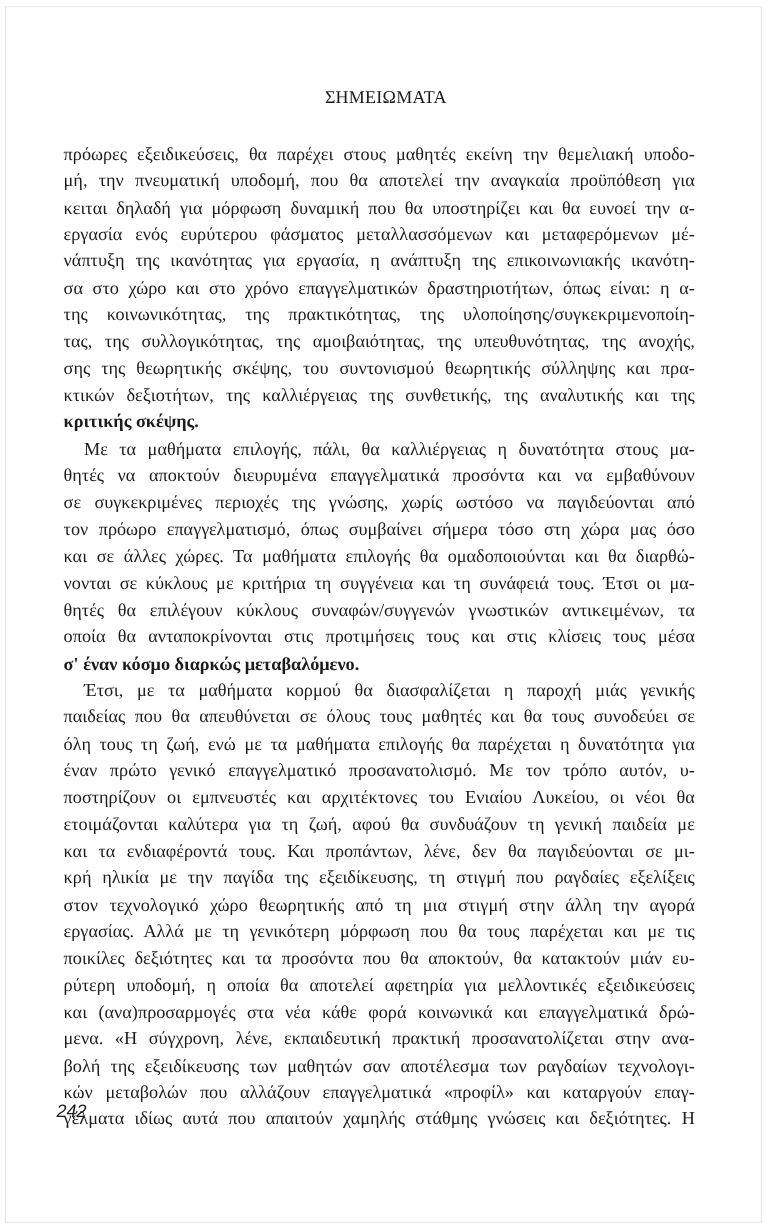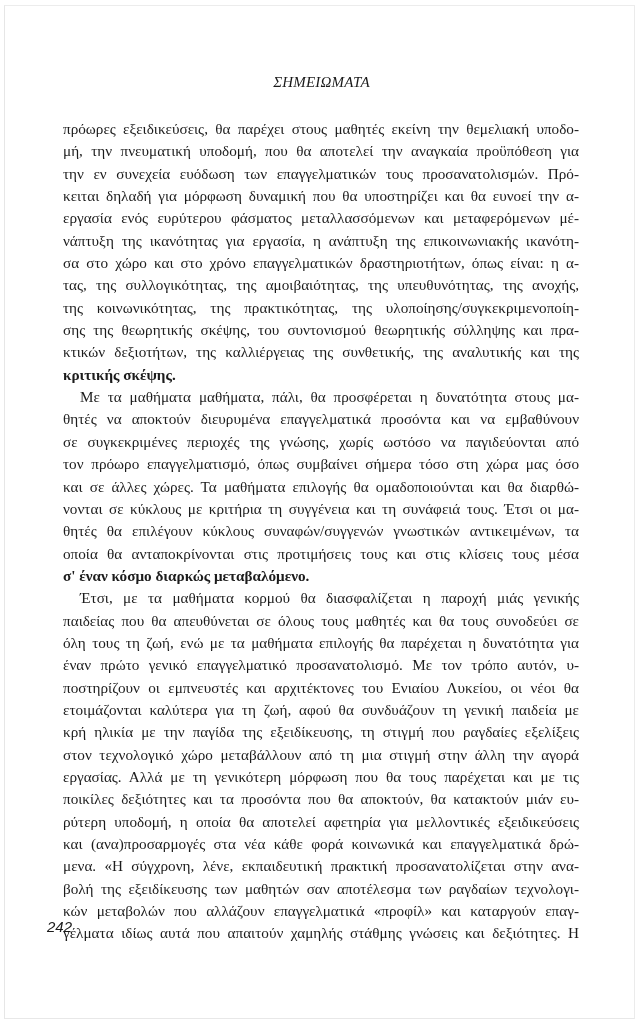--- a/index.html
+++ b/index.html
@@ -26,21 +26,20 @@
       border-bottom: 1px solid #e8e8e8;
       box-sizing: border-box;
     }
     .running-head {
       position: absolute;
       left: 0;
       width: 643px;
       top: 74px;
       text-align: center;
       font-family: "Liberation Serif", "DejaVu Serif", serif;
-      font-style: italic;
       font-size: 15px;
       letter-spacing: 0.2px;
       color: #1a1a1a;
     }
     .body-text {
       position: absolute;
       left: 53px;
       top: 118px;
       width: 526px;
       font-family: "Liberation Serif", "DejaVu Serif", serif;
@@ -48,21 +47,20 @@
       line-height: 22.35px;
       color: #1c1c1c;
     }
     .line {
       display: block;
       white-space: nowrap;
       text-align: justify;
       text-align-last: justify;
       height: 22.35px;
       overflow: visible;
-      margin-left: 10px;
     }
     .line.last {
       text-align-last: left;
       font-weight: bold;
     }
     .line.indent {
       padding-left: 17px;
     }
     .folio {
       position: absolute;
@@ -79,53 +77,53 @@
 
 <div class="page"></div>
 
 <div class="running-head">ΣΗΜΕΙΩΜΑΤΑ</div>
 
 <div class="body-text">
 
   <div>
     <span class="line">πρόωρες εξειδικεύσεις, θα παρέχει στους μαθητές εκείνη την θεμελιακή υποδο-</span>
     <span class="line">μή, την πνευματική υποδομή, που θα αποτελεί την αναγκαία προϋπόθεση για</span>
-    <span class="line">την εν συνεχεία ευόδωση των επαγγελματικών τους προσανατολισμών. Πρό-</span>
     <span class="line">κειται δηλαδή για μόρφωση δυναμική που θα υποστηρίζει και θα ευνοεί την α-</span>
     <span class="line">εργασία ενός ευρύτερου φάσματος μεταλλασσόμενων και μεταφερόμενων μέ-</span>
     <span class="line">νάπτυξη της ικανότητας για εργασία, η ανάπτυξη της επικοινωνιακής ικανότη-</span>
     <span class="line">σα στο χώρο και στο χρόνο επαγγελματικών δραστηριοτήτων, όπως είναι: η α-</span>
+    <span class="line">της κοινωνικότητας, της πρακτικότητας, της υλοποίησης/συγκεκριμενοποίη-</span>
     <span class="line">τας, της συλλογικότητας, της αμοιβαιότητας, της υπευθυνότητας, της ανοχής,</span>
-    <span class="line">της κοινωνικότητας, της πρακτικότητας, της υλοποίησης/συγκεκριμενοποίη-</span>
     <span class="line">σης της θεωρητικής σκέψης, του συντονισμού θεωρητικής σύλληψης και πρα-</span>
     <span class="line">κτικών δεξιοτήτων, της καλλιέργειας της συνθετικής, της αναλυτικής και της</span>
     <span class="line last">κριτικής σκέψης.</span>
   </div>
 
   <div>
-    <span class="line indent">Με τα μαθήματα μαθήματα, πάλι, θα προσφέρεται η δυνατότητα στους μα-</span>
+    <span class="line indent">Με τα μαθήματα επιλογής, πάλι, θα καλλιέργειας η δυνατότητα στους μα-</span>
     <span class="line">θητές να αποκτούν διευρυμένα επαγγελματικά προσόντα και να εμβαθύνουν</span>
     <span class="line">σε συγκεκριμένες περιοχές της γνώσης, χωρίς ωστόσο να παγιδεύονται από</span>
     <span class="line">τον πρόωρο επαγγελματισμό, όπως συμβαίνει σήμερα τόσο στη χώρα μας όσο</span>
     <span class="line">και σε άλλες χώρες. Τα μαθήματα επιλογής θα ομαδοποιούνται και θα διαρθώ-</span>
     <span class="line">νονται σε κύκλους με κριτήρια τη συγγένεια και τη συνάφειά τους. Έτσι οι μα-</span>
     <span class="line">θητές θα επιλέγουν κύκλους συναφών/συγγενών γνωστικών αντικειμένων, τα</span>
     <span class="line">οποία θα ανταποκρίνονται στις προτιμήσεις τους και στις κλίσεις τους μέσα</span>
     <span class="line last">σ' έναν κόσμο διαρκώς μεταβαλόμενο.</span>
   </div>
 
   <div>
     <span class="line indent">Έτσι, με τα μαθήματα κορμού θα διασφαλίζεται η παροχή μιάς γενικής</span>
     <span class="line">παιδείας που θα απευθύνεται σε όλους τους μαθητές και θα τους συνοδεύει σε</span>
     <span class="line">όλη τους τη ζωή, ενώ με τα μαθήματα επιλογής θα παρέχεται η δυνατότητα για</span>
     <span class="line">έναν πρώτο γενικό επαγγελματικό προσανατολισμό. Με τον τρόπο αυτόν, υ-</span>
     <span class="line">ποστηρίζουν οι εμπνευστές και αρχιτέκτονες του Ενιαίου Λυκείου, οι νέοι θα</span>
     <span class="line">ετοιμάζονται καλύτερα για τη ζωή, αφού θα συνδυάζουν τη γενική παιδεία με</span>
+    <span class="line">και τα ενδιαφέροντά τους. Και προπάντων, λένε, δεν θα παγιδεύονται σε μι-</span>
     <span class="line">κρή ηλικία με την παγίδα της εξειδίκευσης, τη στιγμή που ραγδαίες εξελίξεις</span>
-    <span class="line">στον τεχνολογικό χώρο μεταβάλλουν από τη μια στιγμή στην άλλη την αγορά</span>
+    <span class="line">στον τεχνολογικό χώρο θεωρητικής από τη μια στιγμή στην άλλη την αγορά</span>
     <span class="line">εργασίας. Αλλά με τη γενικότερη μόρφωση που θα τους παρέχεται και με τις</span>
     <span class="line">ποικίλες δεξιότητες και τα προσόντα που θα αποκτούν, θα κατακτούν μιάν ευ-</span>
     <span class="line">ρύτερη υποδομή, η οποία θα αποτελεί αφετηρία για μελλοντικές εξειδικεύσεις</span>
     <span class="line">και (ανα)προσαρμογές στα νέα κάθε φορά κοινωνικά και επαγγελματικά δρώ-</span>
     <span class="line">μενα. «Η σύγχρονη, λένε, εκπαιδευτική πρακτική προσανατολίζεται στην ανα-</span>
     <span class="line">βολή της εξειδίκευσης των μαθητών σαν αποτέλεσμα των ραγδαίων τεχνολογι-</span>
     <span class="line">κών μεταβολών που αλλάζουν επαγγελματικά «προφίλ» και καταργούν επαγ-</span>
     <span class="line">γέλματα ιδίως αυτά που απαιτούν χαμηλής στάθμης γνώσεις και δεξιότητες. Η</span>
   </div>
 </div>

